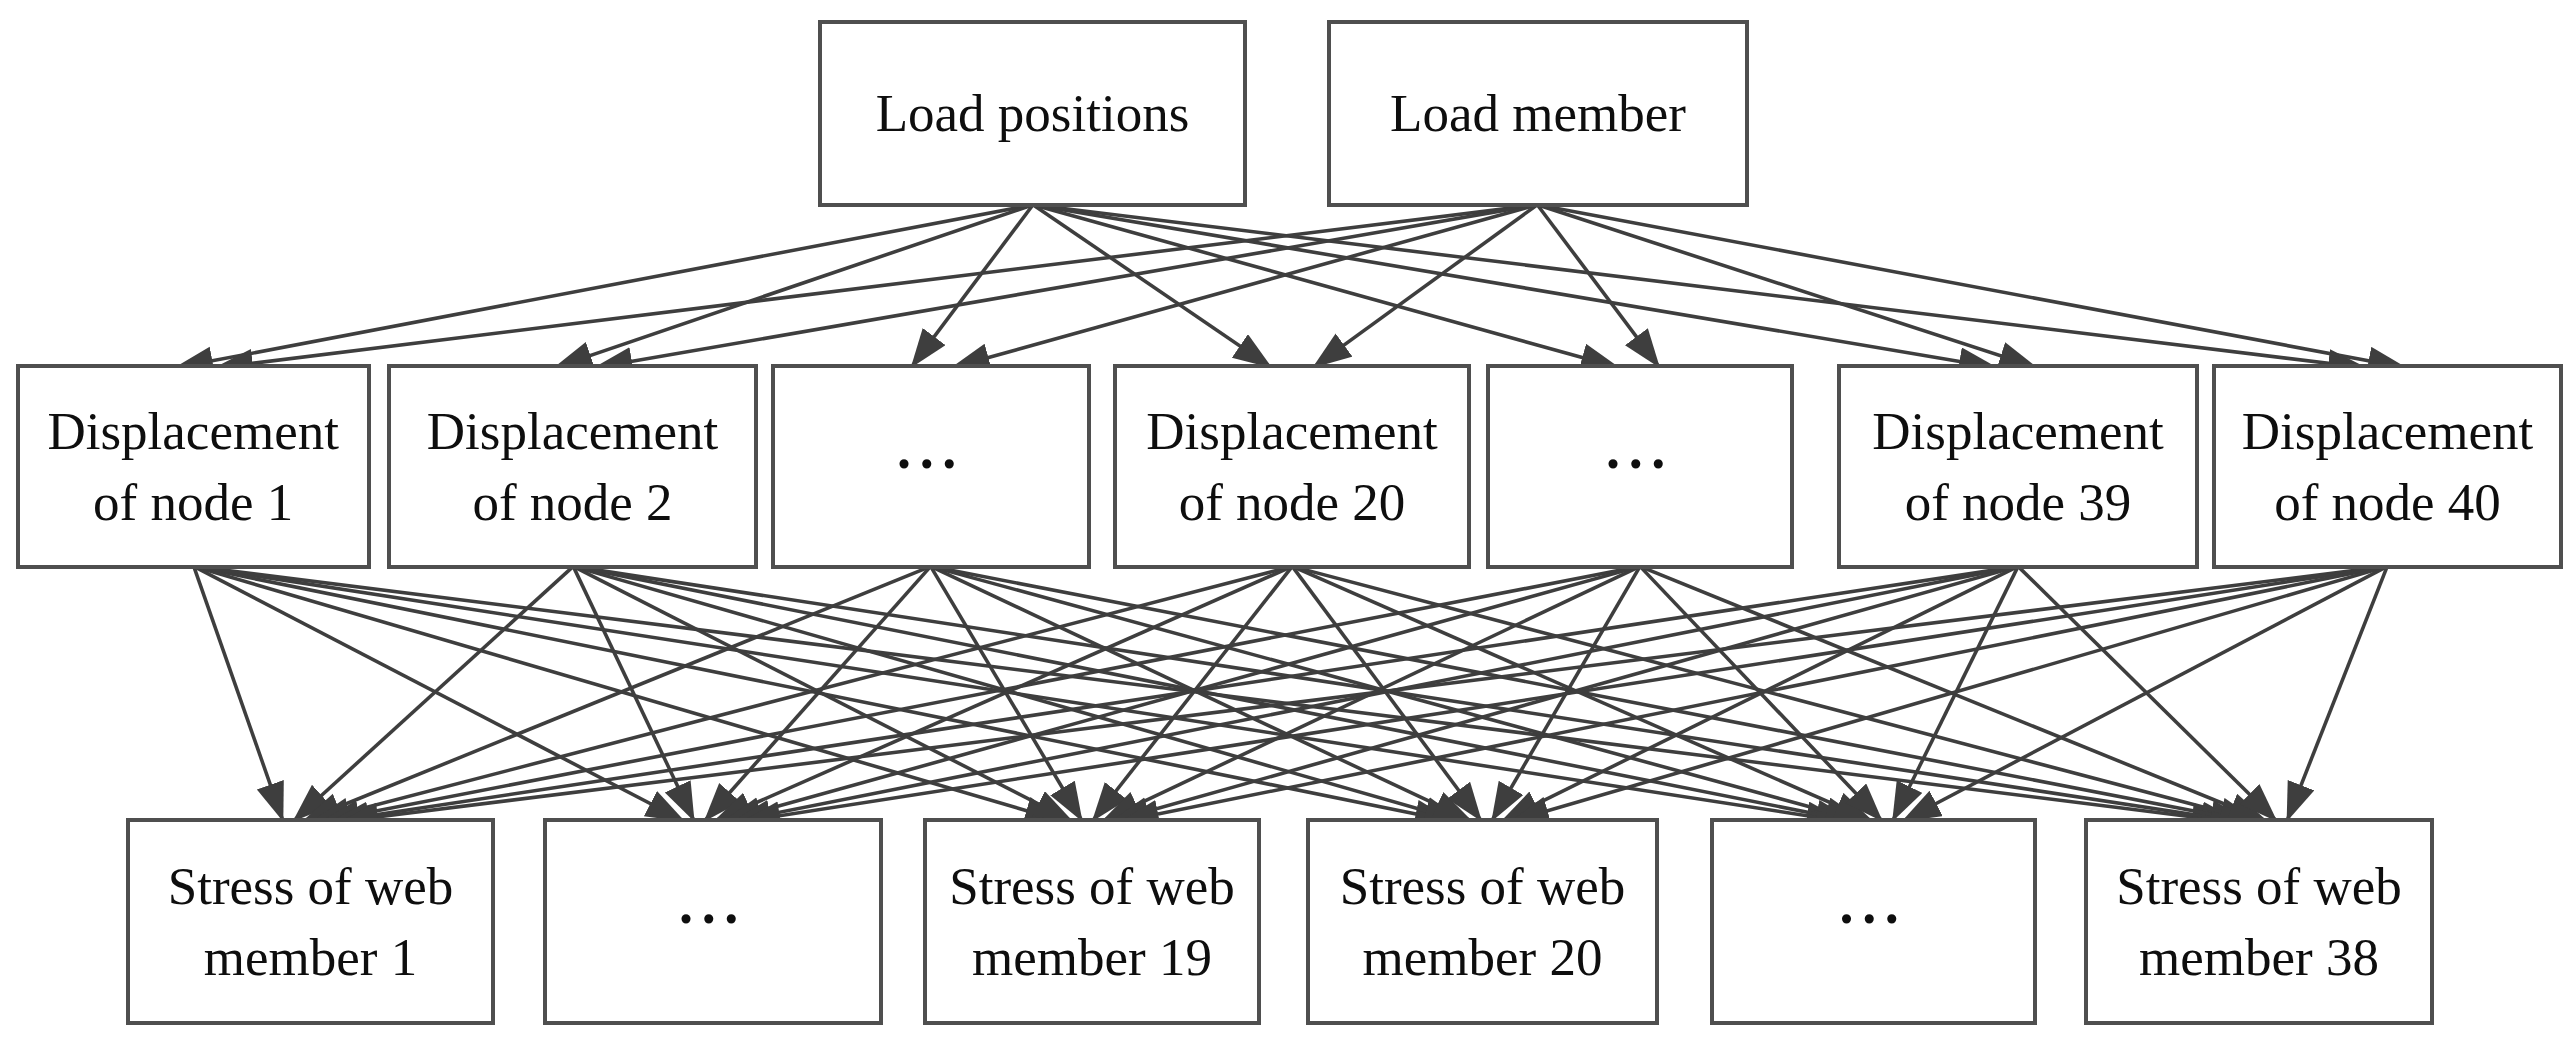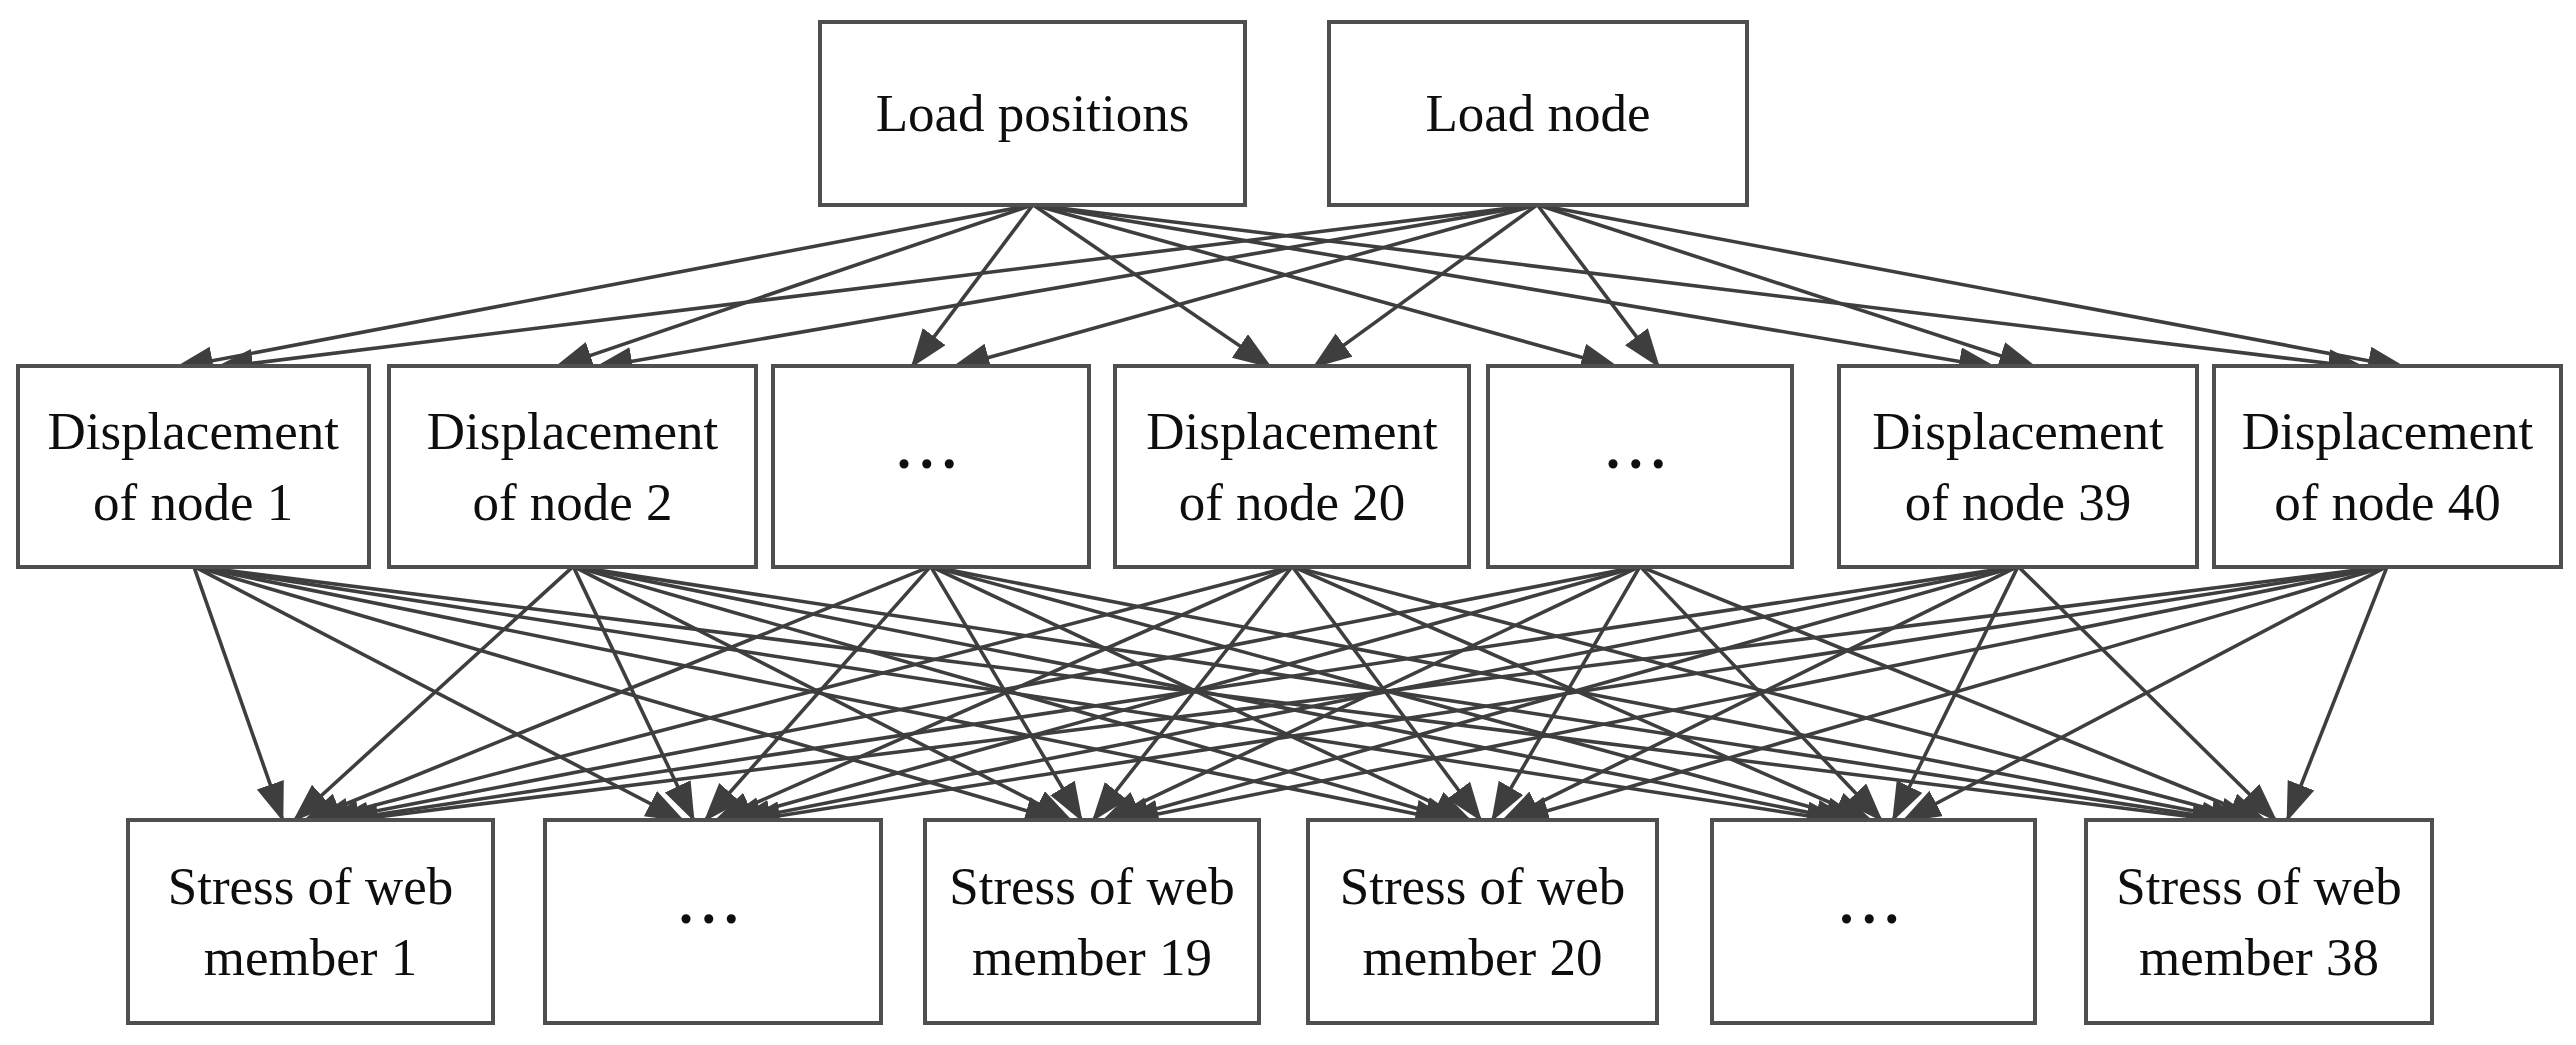--- a/index.html
+++ b/index.html
@@ -108,21 +108,21 @@
       <line x1="3346" y1="794" x2="1569" y2="1152" marker-end="url(#ah)"></line>
       <line x1="3346" y1="794" x2="2116" y2="1152" marker-end="url(#ah)"></line>
       <line x1="3346" y1="794" x2="2665" y2="1152" marker-end="url(#ah)"></line>
       <line x1="3346" y1="794" x2="3205" y2="1152" marker-end="url(#ah)"></line>
     </svg>
 
   <div class="box row-top" style="left:818px; top:20px; width:429px; height:187px;">
     <span class="label">Load positions</span>
   </div>
   <div class="box row-top" style="left:1327px; top:20px; width:422px; height:187px;">
-    <span class="label">Load node</span>
+    <span class="label">Load member</span>
   </div>
 
   <div class="box row-mid" style="left:15.7px; top:364px; width:355px; height:205px;">
     <span class="label">Displacement
 of node 1</span>
   </div>
   <div class="box row-mid" style="left:387px; top:364px; width:371px; height:205px;">
     <span class="label">Displacement
 of node 2</span>
   </div>

